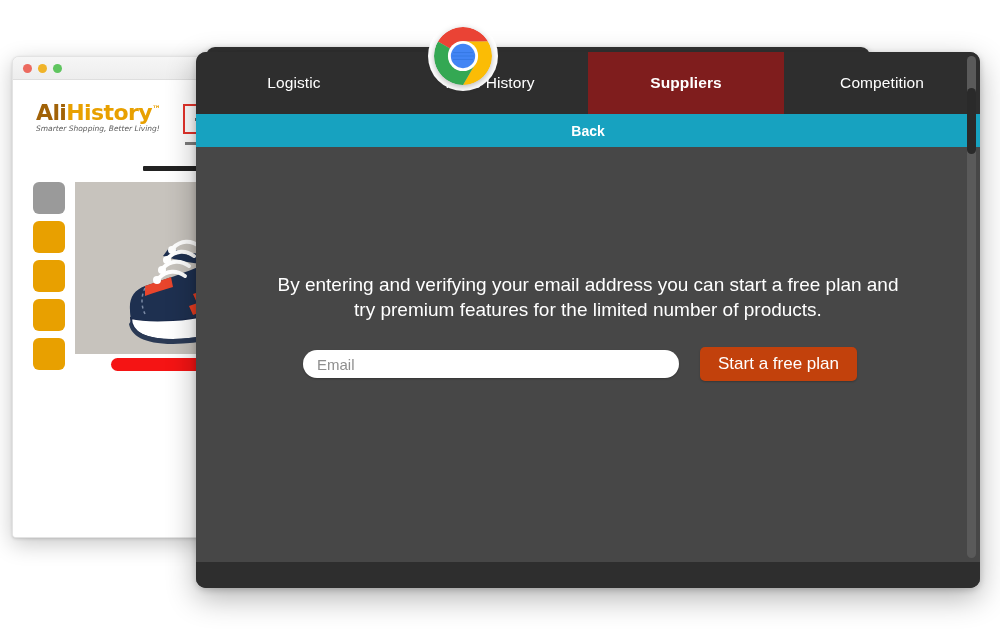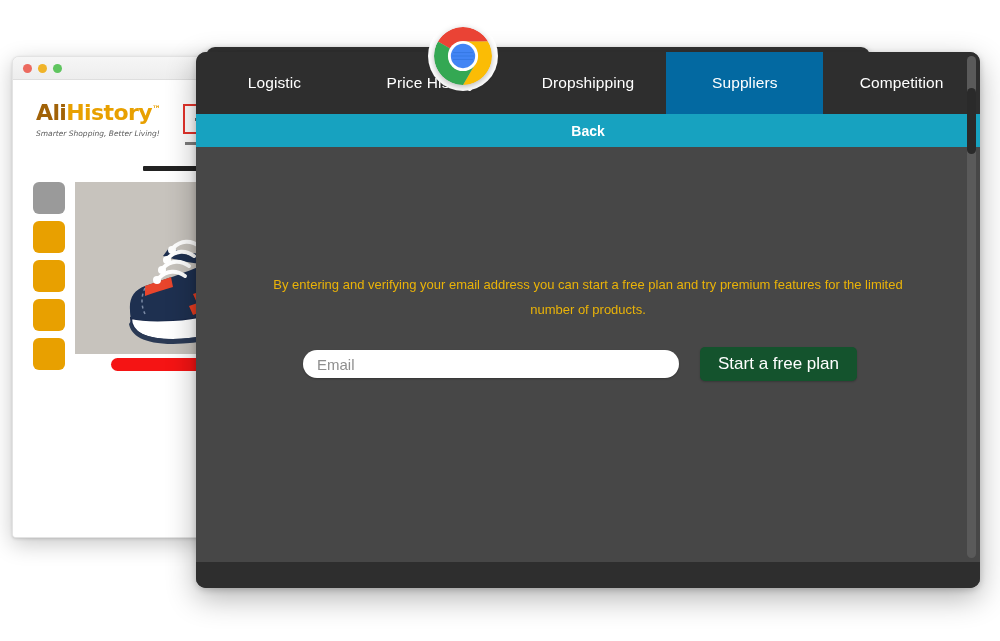--- a/index.html
+++ b/index.html
@@ -69,21 +69,20 @@
     font-size: 22px;
     font-weight: bold;
     letter-spacing: -0.6px;
     line-height: 1;
     white-space: nowrap;
   }
   #ali-logo-text .s-ali  { color: #a16207; }
   #ali-logo-text .s-exp  { color: #e8a000; }
   #ali-logo-text .s-tm   { font-size: 9px; vertical-align: super; color: #e8a000; }
   #ali-tagline {
-    margin-top: 5px;
     font-size: 7.5px;
     color: #5b5b5b;
     font-style: italic;
     white-space: nowrap;
     font-family: "DejaVu Sans", sans-serif;
   }
   #ali-searchbox {
     position: absolute;
     left: 170px;
     top: 24px;
@@ -192,22 +191,22 @@
     display: flex;
     align-items: center;
     justify-content: center;
     color: #ffffff;
     font-size: 15.5px;
     letter-spacing: 0.1px;
     cursor: pointer;
     user-select: none;
   }
   .ext-tab.active {
-    background: #0369a1;
-    font-weight: normal;
+    background: #7f1d1d;
+    font-weight: bold;
   }
 
   
   #ext-backbar {
     height: 33px;
     background: #17a2c0;
     display: flex;
     align-items: center;
     justify-content: center;
     color: #ffffff;
@@ -221,22 +220,22 @@
   #ext-body {
     position: relative;
     height: calc(100% - 62px - 33px);
     background: #474747;
   }
   #ext-message {
     position: absolute;
     left: 0; right: 0;
     top: 125px;
     text-align: center;
-    color: #eab308;
-    font-size: 13px;
+    color: #ffffff;
+    font-size: 19px;
     line-height: 25px;
     padding: 0 70px;
     box-sizing: border-box;
   }
   #ext-form {
     position: absolute;
     left: 0; right: 0;
     top: 200px;
     display: flex;
     justify-content: center;
@@ -256,21 +255,21 @@
     padding: 0 14px;
     color: #333;
     font-family: "Liberation Sans", sans-serif;
     box-shadow: 0 1px 2px rgba(0,0,0,0.25);
   }
   #email-input::placeholder { color: #8e8e8e; }
   #start-plan-btn {
     height: 34px;
     border: none;
     border-radius: 5px;
-    background: #14532d;
+    background: #c2410c;
     color: #ffffff;
     font-size: 17px;
     padding: 0 18px;
     cursor: pointer;
     font-family: "Liberation Sans", sans-serif;
     box-shadow: 0 1px 2px rgba(0,0,0,0.22);
   }
 
   
   #ext-footer {
@@ -409,21 +408,20 @@
     <span class="gray-line" style="left:190px; top:222px; width:200px; height:2px; background:#3a3a3a;"></span>
     <span class="dark-line" style="left:268px; top:238px; width:148px; height:4px;"></span>
   </div>
 </div>
 
 <div id="ext-panel">
 
   <div id="ext-tabs">
     <div class="ext-tab">Logistic</div>
     <div class="ext-tab">Price History</div>
-    <div class="ext-tab">Dropshipping</div>
     <div class="ext-tab active">Suppliers</div>
     <div class="ext-tab">Competition</div>
   </div>
 
   <div id="ext-backbar">Back</div>
 
   <div id="ext-body">
     <div id="ext-message">By entering and verifying your email address you can start a free plan and try premium features for the limited number of products.</div>
 
     <div id="ext-form">

